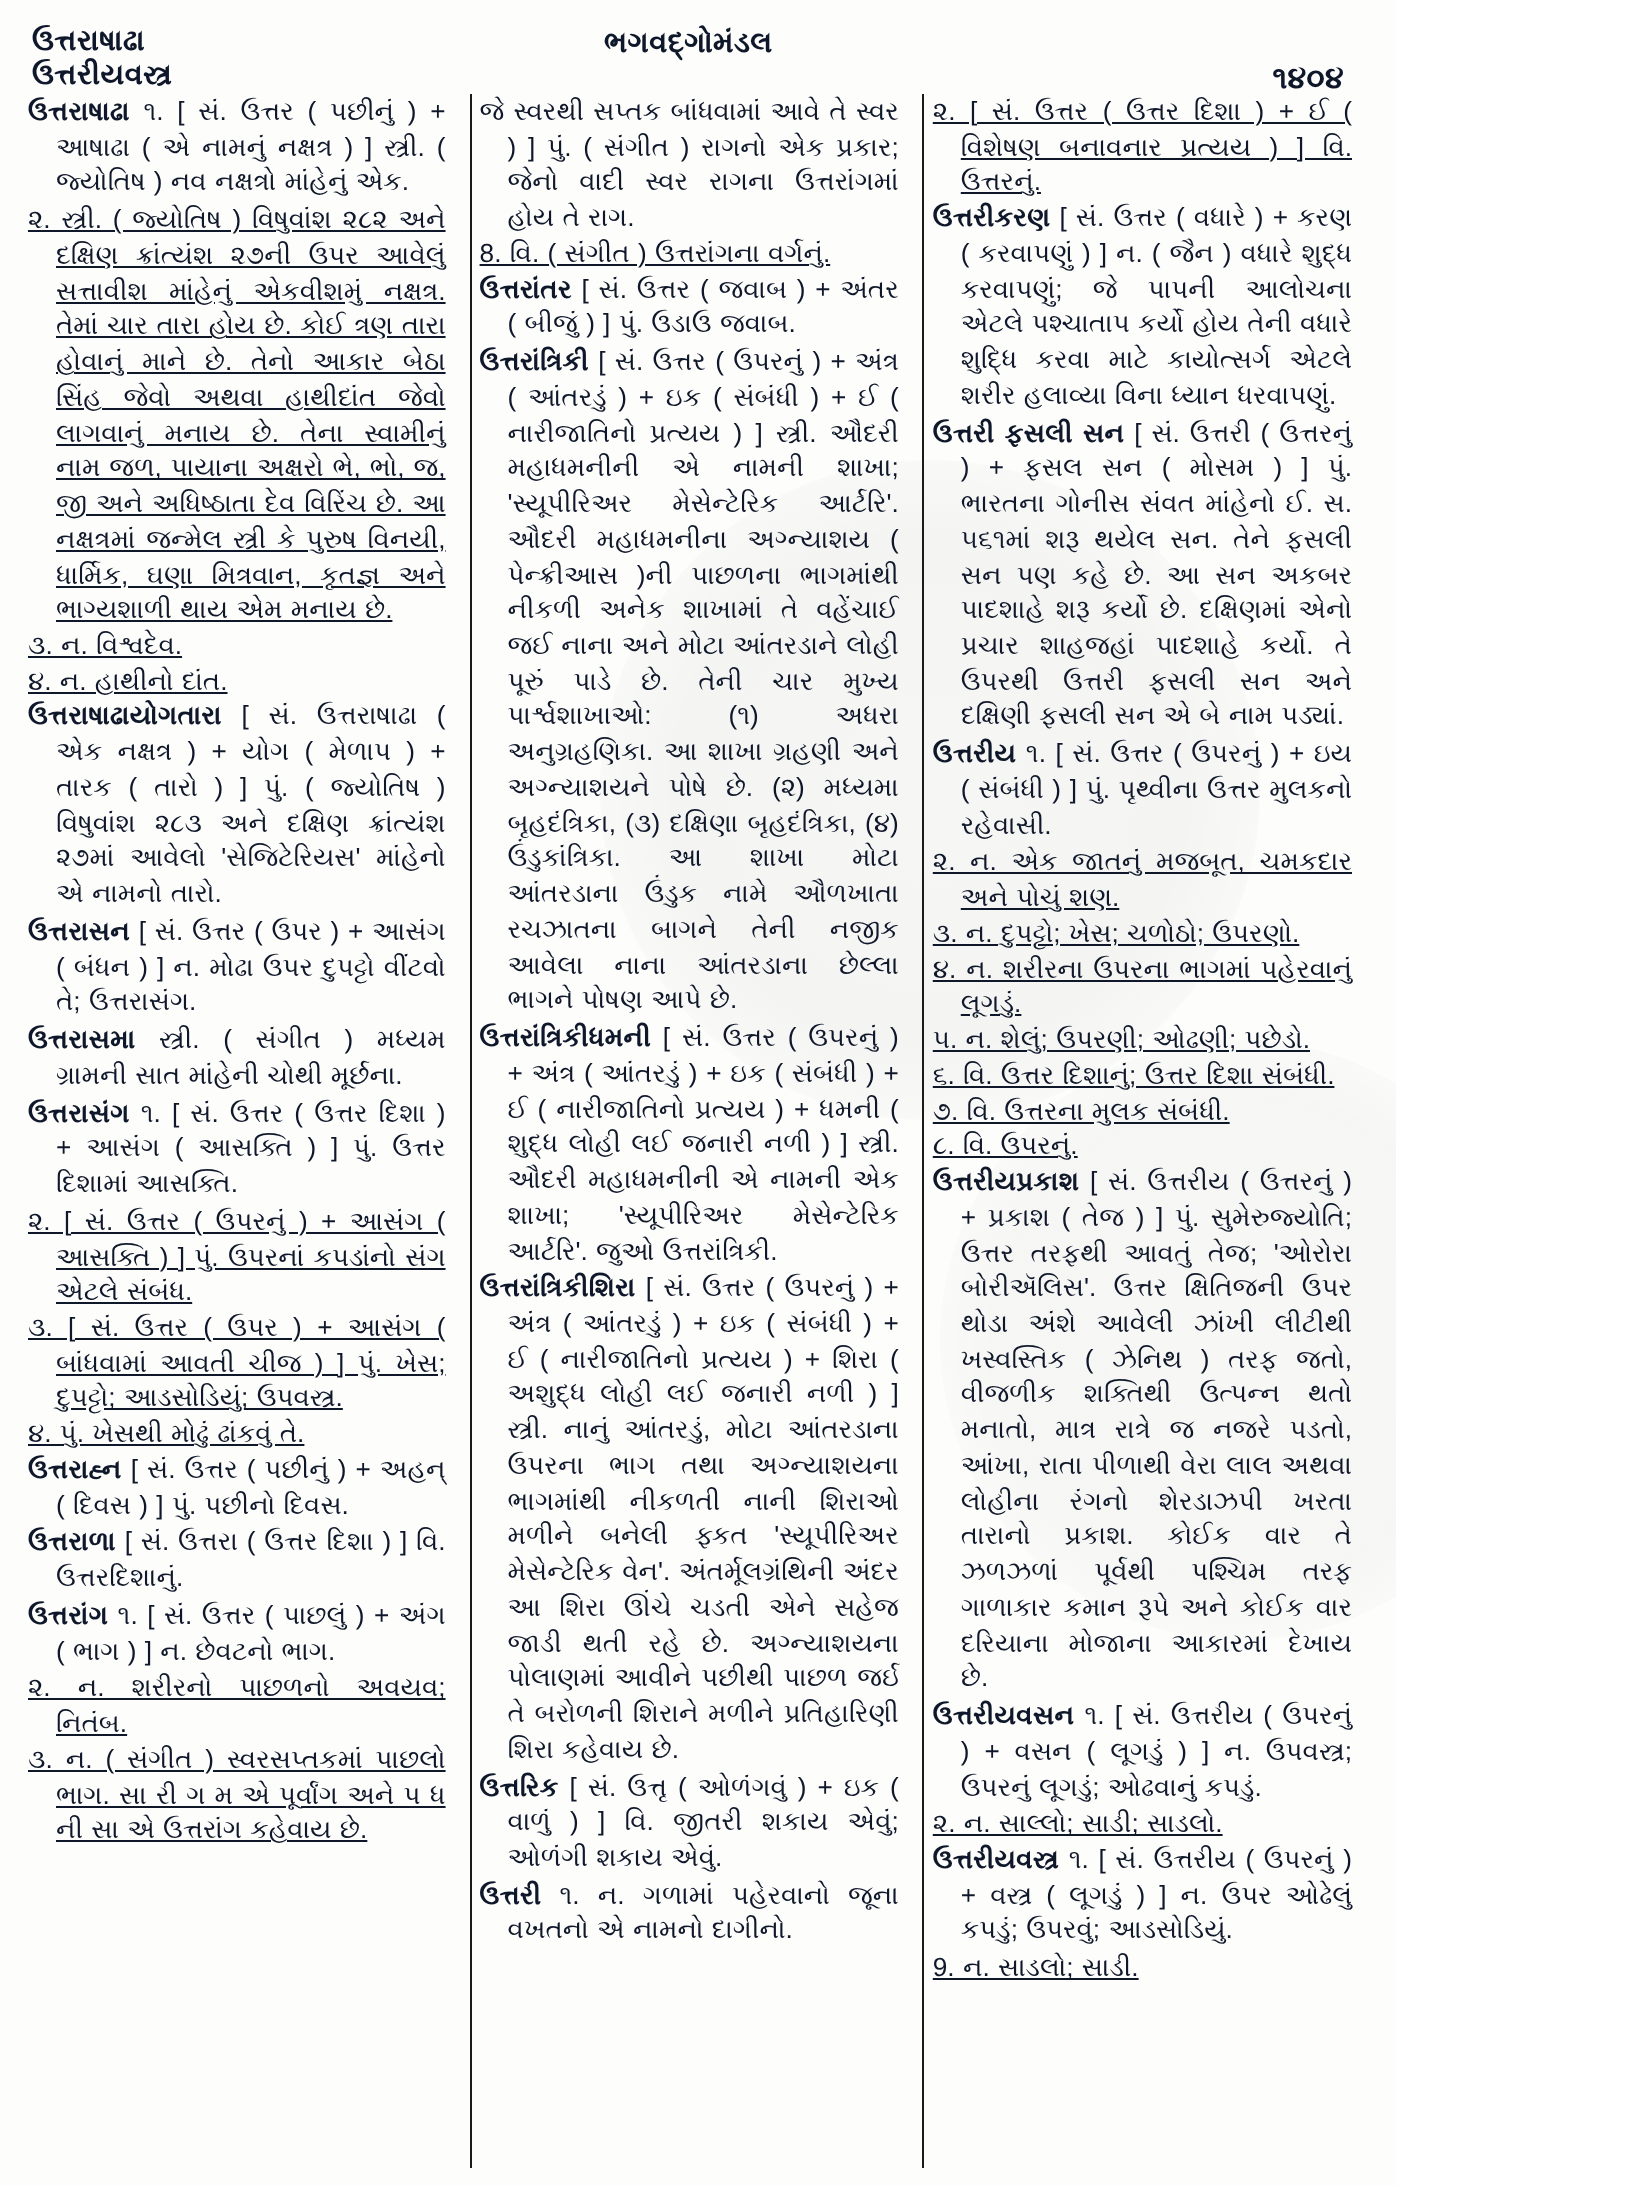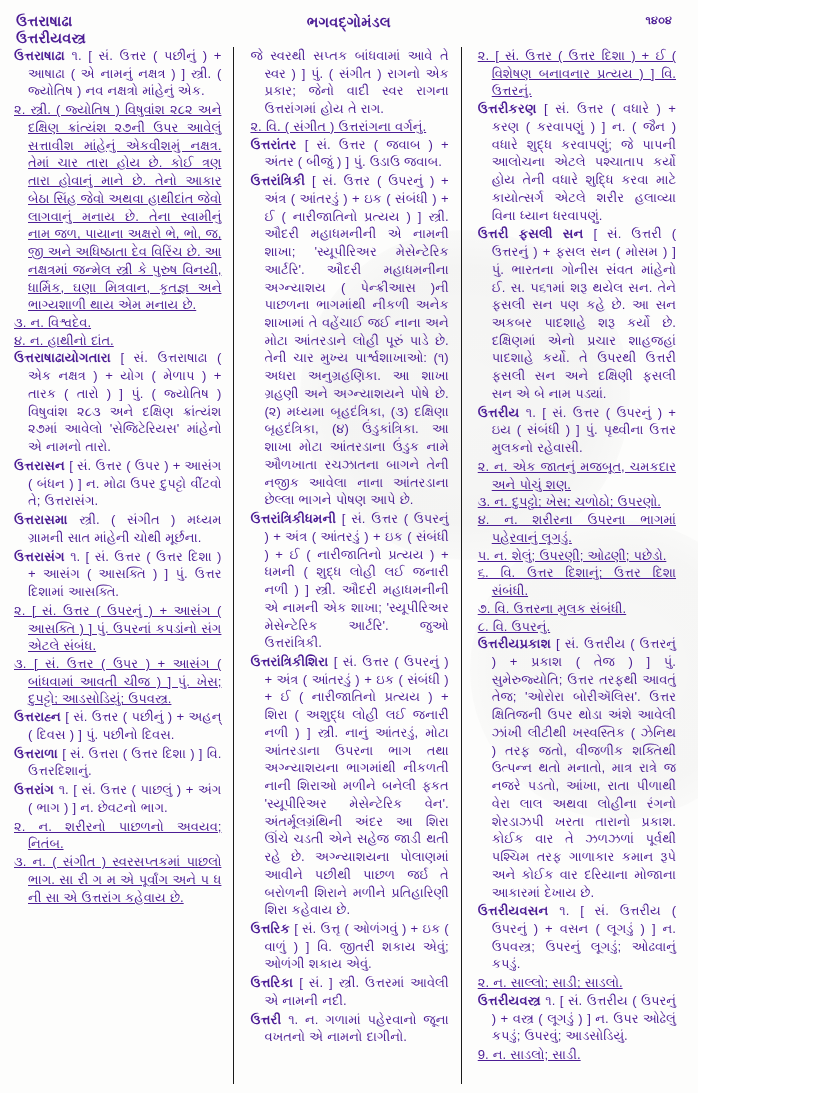--- a/index.html
+++ b/index.html
@@ -8,21 +8,21 @@
     padding: 0;
     background: #ffffff;
   }
   .page {
     position: relative;
     width: 698px;
     height: 1093px;
     background: #fdfdfc;
     overflow: hidden;
     font-family: "Liberation Sans", "DejaVu Sans", sans-serif;
-    color: #4c1d95;
+    color: #0f172a;
     box-sizing: border-box;
   }
 
   
   .watermark {
     position: absolute;
     left: 300px;
     top: 230px;
     width: 330px;
     height: 330px;
@@ -72,43 +72,43 @@
   .runhead-right {
     font-weight: bold;
     font-size: 14.5px;
     letter-spacing: .2px;
   }
   .runhead-center {
     margin-top: 1px;
     margin-left: -34px;
   }
   .runhead-right {
-    margin-top: 1px;
+    margin-top: 18px;
     margin-right: 12px;
-    font-size: 11px;
+    font-size: 15px;
   }
 
   
   .columns {
     position: relative;
     z-index: 2;
     display: flex;
     padding: 3px 10px 0 14px;
     box-sizing: border-box;
     height: 1040px;
   }
   .col {
     width: 262px;
     box-sizing: border-box;
     padding-right: 12px;
     overflow: hidden;
   }
   .col + .col {
     border-left: 1.4px solid #1a1a1a;
-    padding-left: 16px;
+    padding-left: 4px;
     width: 268px;
   }
   .col:nth-child(3) { width: 268px; }
 
   .entry {
     margin: 0 0 1px 0;
     padding: 0;
     text-indent: 0;
     font-size: 13.1px;
     line-height: 1.355;
@@ -167,35 +167,35 @@
         <p class="entry"><span class="hw">ઉત્તરાષાઢા</span><span> ૧. [ સં. ઉત્તર ( પછીનું ) + આષાઢા ( એ નામનું નક્ષત્ર ) ] સ્ત્રી. ( જ્યોતિષ ) નવ નક્ષત્રો માંહેનું એક.</span></p>
         <p class="sense">૨. સ્ત્રી. ( જ્યોતિષ ) વિષુવાંશ ૨૮૨ અને દક્ષિણ ક્રાંત્યંશ ૨૭ની ઉપર આવેલું સત્તાવીશ માંહેનું એકવીશમું નક્ષત્ર. તેમાં ચાર તારા હોય છે. કોઈ ત્રણ તારા હોવાનું માને છે. તેનો આકાર બેઠા સિંહ જેવો અથવા હાથીદાંત જેવો લાગવાનું મનાય છે. તેના સ્વામીનું નામ જળ, પાયાના અક્ષરો ભે, ભો, જ, જી અને અધિષ્ઠાતા દેવ વિરિંચ છે. આ નક્ષત્રમાં જન્મેલ સ્ત્રી કે પુરુષ વિનયી, ધાર્મિક, ઘણા મિત્રવાન, કૃતજ્ઞ અને ભાગ્યશાળી થાય એમ મનાય છે.</p>
         <p class="sense">૩. ન. વિશ્વદેવ.</p>
         <p class="sense">૪. ન. હાથીનો દાંત.</p>
         <p class="entry"><span class="hw">ઉત્તરાષાઢાયોગતારા</span><span> [ સં. ઉત્તરાષાઢા ( એક નક્ષત્ર ) + યોગ ( મેળાપ ) + તારક ( તારો ) ] પું. ( જ્યોતિષ ) વિષુવાંશ ૨૮૩ અને દક્ષિણ ક્રાંત્યંશ ૨૭માં આવેલો 'સેજિટેરિયસ' માંહેનો એ નામનો તારો.</span></p>
         <p class="entry"><span class="hw">ઉત્તરાસન</span><span> [ સં. ઉત્તર ( ઉપર ) + આસંગ ( બંધન ) ] ન. મોઢા ઉપર દુપટ્ટો વીંટવો તે; ઉત્તરાસંગ.</span></p>
         <p class="entry"><span class="hw">ઉત્તરાસમા</span><span> સ્ત્રી. ( સંગીત ) મધ્યમ ગ્રામની સાત માંહેની ચોથી મૂર્છના.</span></p>
         <p class="entry"><span class="hw">ઉત્તરાસંગ</span><span> ૧. [ સં. ઉત્તર ( ઉત્તર દિશા ) + આસંગ ( આસક્તિ ) ] પું. ઉત્તર દિશામાં આસક્તિ.</span></p>
         <p class="sense">૨. [ સં. ઉત્તર ( ઉપરનું ) + આસંગ ( આસક્તિ ) ] પું. ઉપરનાં કપડાંનો સંગ એટલે સંબંધ.</p>
         <p class="sense">૩. [ સં. ઉત્તર ( ઉપર ) + આસંગ ( બાંધવામાં આવતી ચીજ ) ] પું. ખેસ; દુપટ્ટો; આડસોડિયું; ઉપવસ્ત્ર.</p>
+        <p class="sense">૪. પું. ખેસથી મોઢું ઢાંકવું તે.</p>
         <p class="entry"><span class="hw">ઉત્તરાહ્ન</span><span> [ સં. ઉત્તર ( પછીનું ) + અહન્ ( દિવસ ) ] પું. પછીનો દિવસ.</span></p>
         <p class="entry"><span class="hw">ઉત્તરાળા</span><span> [ સં. ઉત્તરા ( ઉત્તર દિશા ) ] વિ. ઉત્તરદિશાનું.</span></p>
         <p class="entry"><span class="hw">ઉત્તરાંગ</span><span> ૧. [ સં. ઉત્તર ( પાછલું ) + અંગ ( ભાગ ) ] ન. છેવટનો ભાગ.</span></p>
         <p class="sense">૨. ન. શરીરનો પાછળનો અવયવ; નિતંબ.</p>
         <p class="sense">૩. ન. ( સંગીત ) સ્વરસપ્તકમાં પાછલો ભાગ. સા રી ગ મ એ પૂર્વાંગ અને પ ધ ની સા એ ઉત્તરાંગ કહેવાય છે.</p>
       </div>
     <div class="col">
         <p class="runon">જે સ્વરથી સપ્તક બાંધવામાં આવે તે સ્વર ) ] પું. ( સંગીત ) રાગનો એક પ્રકાર; જેનો વાદી સ્વર રાગના ઉત્તરાંગમાં હોય તે રાગ.</p>
-        <p class="sense">૨. વિ. ( સંગીત ) ઉત્તરાંગના વર્ગનું.</p>
+        <p class="sense">8. વિ. ( સંગીત ) ઉત્તરાંગના વર્ગનું.</p>
         <p class="entry"><span class="hw">ઉત્તરાંતર</span><span> [ સં. ઉત્તર ( જવાબ ) + અંતર ( બીજું ) ] પું. ઉડાઉ જવાબ.</span></p>
         <p class="entry"><span class="hw">ઉત્તરાંત્રિકી</span><span> [ સં. ઉત્તર ( ઉપરનું ) + અંત્ર ( આંતરડું ) + ઇક ( સંબંધી ) + ઈ ( નારીજાતિનો પ્રત્યય ) ] સ્ત્રી. ઔદરી મહાધમનીની એ નામની શાખા; 'સ્યૂપીરિઅર મેસેન્ટેરિક આર્ટરિ'. ઔદરી મહાધમનીના અગ્ન્યાશય ( પેન્ક્રીઆસ )ની પાછળના ભાગમાંથી નીકળી અનેક શાખામાં તે વહેંચાઈ જઈ નાના અને મોટા આંતરડાને લોહી પૂરું પાડે છે. તેની ચાર મુખ્ય પાર્શ્વશાખાઓ: (૧) અધરા અનુગ્રહણિકા. આ શાખા ગ્રહણી અને અગ્ન્યાશયને પોષે છે. (૨) મધ્યમા બૃહદંત્રિકા, (૩) દક્ષિણા બૃહદંત્રિકા, (૪) ઉંડુકાંત્રિકા. આ શાખા મોટા આંતરડાના ઉંડુક નામે ઔળખાતા રચઝાતના બાગને તેની નજીક આવેલા નાના આંતરડાના છેલ્લા ભાગને પોષણ આપે છે.</span></p>
         <p class="entry"><span class="hw">ઉત્તરાંત્રિકીધમની</span><span> [ સં. ઉત્તર ( ઉપરનું ) + અંત્ર ( આંતરડું ) + ઇક ( સંબંધી ) + ઈ ( નારીજાતિનો પ્રત્યય ) + ધમની ( શુદ્ધ લોહી લઈ જનારી નળી ) ] સ્ત્રી. ઔદરી મહાધમનીની એ નામની એક શાખા; 'સ્યૂપીરિઅર મેસેન્ટેરિક આર્ટરિ'. જુઓ ઉત્તરાંત્રિકી.</span></p>
         <p class="entry"><span class="hw">ઉત્તરાંત્રિકીશિરા</span><span> [ સં. ઉત્તર ( ઉપરનું ) + અંત્ર ( આંતરડું ) + ઇક ( સંબંધી ) + ઈ ( નારીજાતિનો પ્રત્યય ) + શિરા ( અશુદ્ધ લોહી લઈ જનારી નળી ) ] સ્ત્રી. નાનું આંતરડું, મોટા આંતરડાના ઉપરના ભાગ તથા અગ્ન્યાશયના ભાગમાંથી નીકળતી નાની શિરાઓ મળીને બનેલી ફ્કત 'સ્યૂપીરિઅર મેસેન્ટેરિક વેન'. અંતર્મૂલગ્રંથિની અંદર આ શિરા ઊંચે ચડતી એને સહેજ જાડી થતી રહે છે. અગ્ન્યાશયના પોલાણમાં આવીને પછીથી પાછળ જર્ઇ તે બરોળની શિરાને મળીને પ્રતિહારિણી શિરા કહેવાય છે.</span></p>
         <p class="entry"><span class="hw">ઉત્તરિક</span><span> [ સં. ઉત્તૃ ( ઓળંગવું ) + ઇક ( વાળું ) ] વિ. જીતરી શકાય એવું; ઓળંગી શકાય એવું.</span></p>
-        <p class="entry"><span class="hw">ઉત્તરિકા</span><span> [ સં. ] સ્ત્રી. ઉત્તરમાં આવેલી એ નામની નદી.</span></p>
         <p class="entry"><span class="hw">ઉત્તરી</span><span> ૧. ન. ગળામાં પહેરવાનો જૂના વખતનો એ નામનો દાગીનો.</span></p>
       </div>
     <div class="col">
         <p class="sense">૨. [ સં. ઉત્તર ( ઉત્તર દિશા ) + ઈ ( વિશેષણ બનાવનાર પ્રત્યય ) ] વિ. ઉત્તરનું.</p>
         <p class="entry"><span class="hw">ઉત્તરીકરણ</span><span> [ સં. ઉત્તર ( વધારે ) + કરણ ( કરવાપણું ) ] ન. ( જૈન ) વધારે શુદ્ધ કરવાપણું; જે પાપની આલોચના એટલે પશ્ચાતાપ કર્યો હોય તેની વધારે શુદ્ધિ કરવા માટે કાયોત્સર્ગ એટલે શરીર હલાવ્યા વિના ધ્યાન ધરવાપણું.</span></p>
         <p class="entry"><span class="hw">ઉત્તરી ફસલી સન</span><span> [ સં. ઉત્તરી ( ઉત્તરનું ) + ફસલ સન ( મોસમ ) ] પું. ભારતના ગોનીસ સંવત માંહેનો ઈ. સ. ૫૬૧માં શરૂ થયેલ સન. તેને ફસલી સન પણ કહે છે. આ સન અકબર પાદશાહે શરૂ કર્યો છે. દક્ષિણમાં એનો પ્રચાર શાહજહાં પાદશાહે કર્યો. તે ઉપરથી ઉત્તરી ફસલી સન અને દક્ષિણી ફસલી સન એ બે નામ પડ્યાં.</span></p>
         <p class="entry"><span class="hw">ઉત્તરીય</span><span> ૧. [ સં. ઉત્તર ( ઉપરનું ) + ઇય ( સંબંધી ) ] પું. પૃથ્વીના ઉત્તર મુલકનો રહેવાસી.</span></p>
         <p class="sense">૨. ન. એક જાતનું મજબૂત, ચમકદાર અને પોચું શણ.</p>
         <p class="sense">૩. ન. દુપટ્ટો; ખેસ; ચળોઠો; ઉપરણો.</p>
         <p class="sense">૪. ન. શરીરના ઉપરના ભાગમાં પહેરવાનું લૂગડું.</p>

